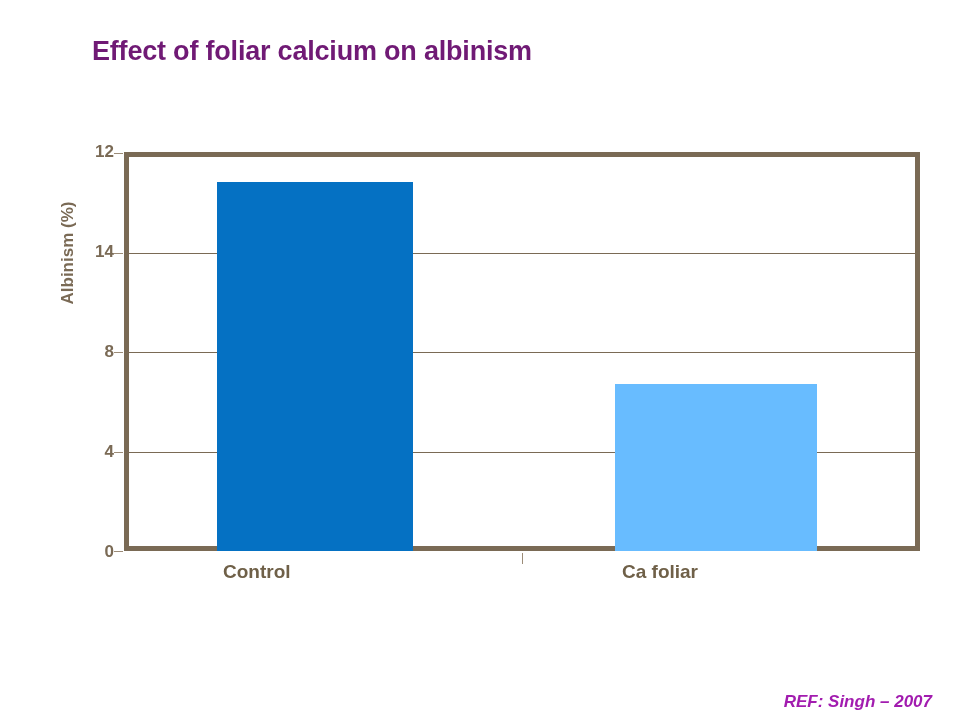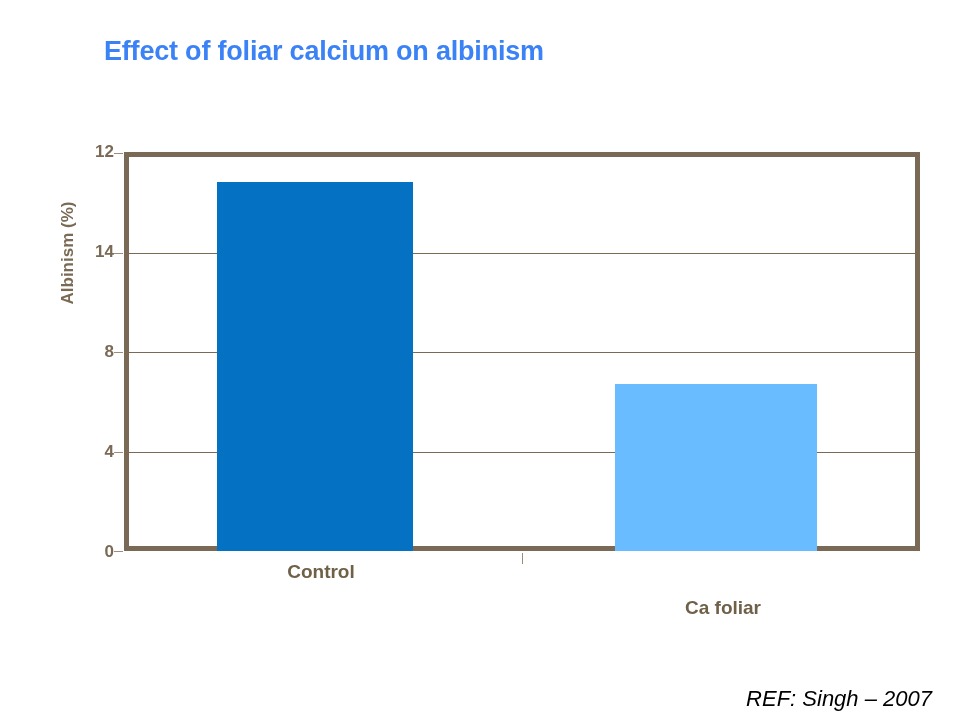--- a/index.html
+++ b/index.html
@@ -12,25 +12,25 @@
     height: 720px;
     position: relative;
     overflow: hidden;
     font-family: "Liberation Sans", sans-serif;
     -webkit-font-smoothing: antialiased;
   }
 
   
   #chart-title {
     position: absolute;
-    left: 104px;
+    left: 92px;
     top: 36px;
     font-size: 27px;
     font-weight: bold;
-    color: #3b82f6;
+    color: #701a75;
     letter-spacing: -0.2px;
     white-space: nowrap;
   }
 
   
   #y-axis-title {
     position: absolute;
     left: 0px;
     top: 0px;
     width: 200px;
@@ -118,33 +118,33 @@
     width: 1px;
     height: 11px;
     background: #9c8c78;
   }
   .x-tick-label {
     position: absolute;
     top: 561px;
     font-size: 19px;
     font-weight: bold;
     color: #6f6048;
-    text-align: center;
+    text-align: left;
     white-space: nowrap;
   }
 
   
   #reference-note {
     position: absolute;
     right: 28px;
     bottom: 8px;
-    font-size: 22px;
-    font-weight: normal;
+    font-size: 17px;
+    font-weight: bold;
     font-style: italic;
-    color: #000000;
+    color: #a21caf;
     white-space: nowrap;
   }
 </style>
 </head>
 <body>
 
 <div id="chart-title">Effect of foliar calcium on albinism</div>
 
 <div id="y-axis-title">Albinism (%)</div>
 
@@ -172,15 +172,15 @@
 
   <div class="bar" style="left: 93px; width: 196px; height: 369.375px; background: rgb(5, 113, 195);"></div>
 
   <div class="bar" style="left: 491px; width: 202px; height: 167.45px; background: rgb(104, 188, 255);"></div>
 </div>
 
 <div id="category-tick"></div>
 
 <div class="x-tick-label" style="left:223px; width:196px;">Control</div>
 
-<div class="x-tick-label" style="left:622px; width:202px;margin-top:36px;">Ca foliar</div>
+<div class="x-tick-label" style="left:622px; width:202px;">Ca foliar</div>
 
 <div id="reference-note">REF: Singh – 2007</div>
 
 </body></html>

